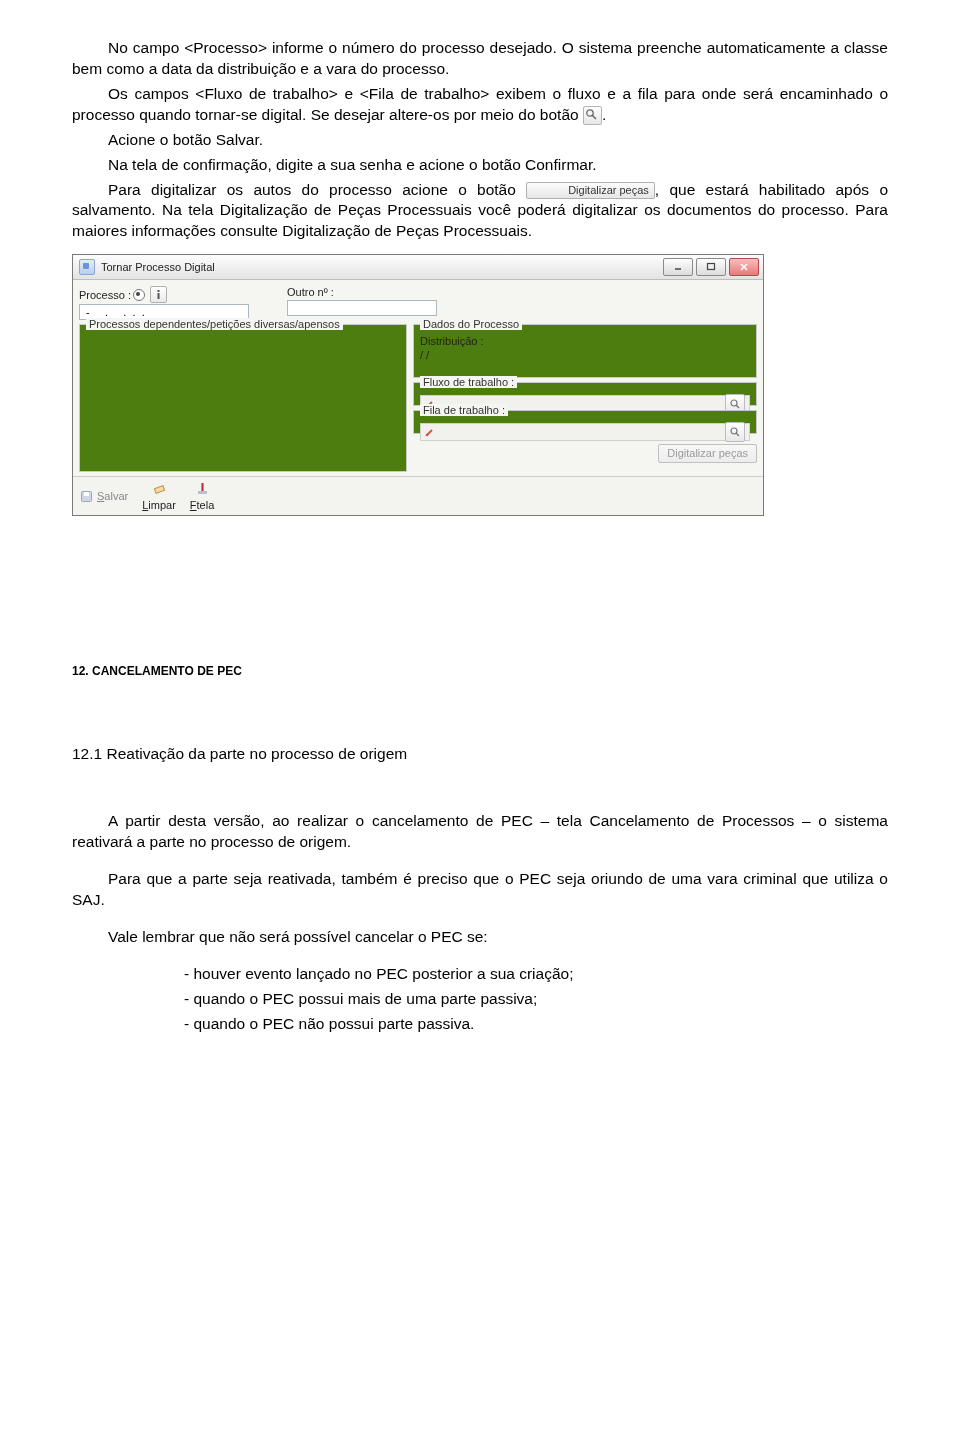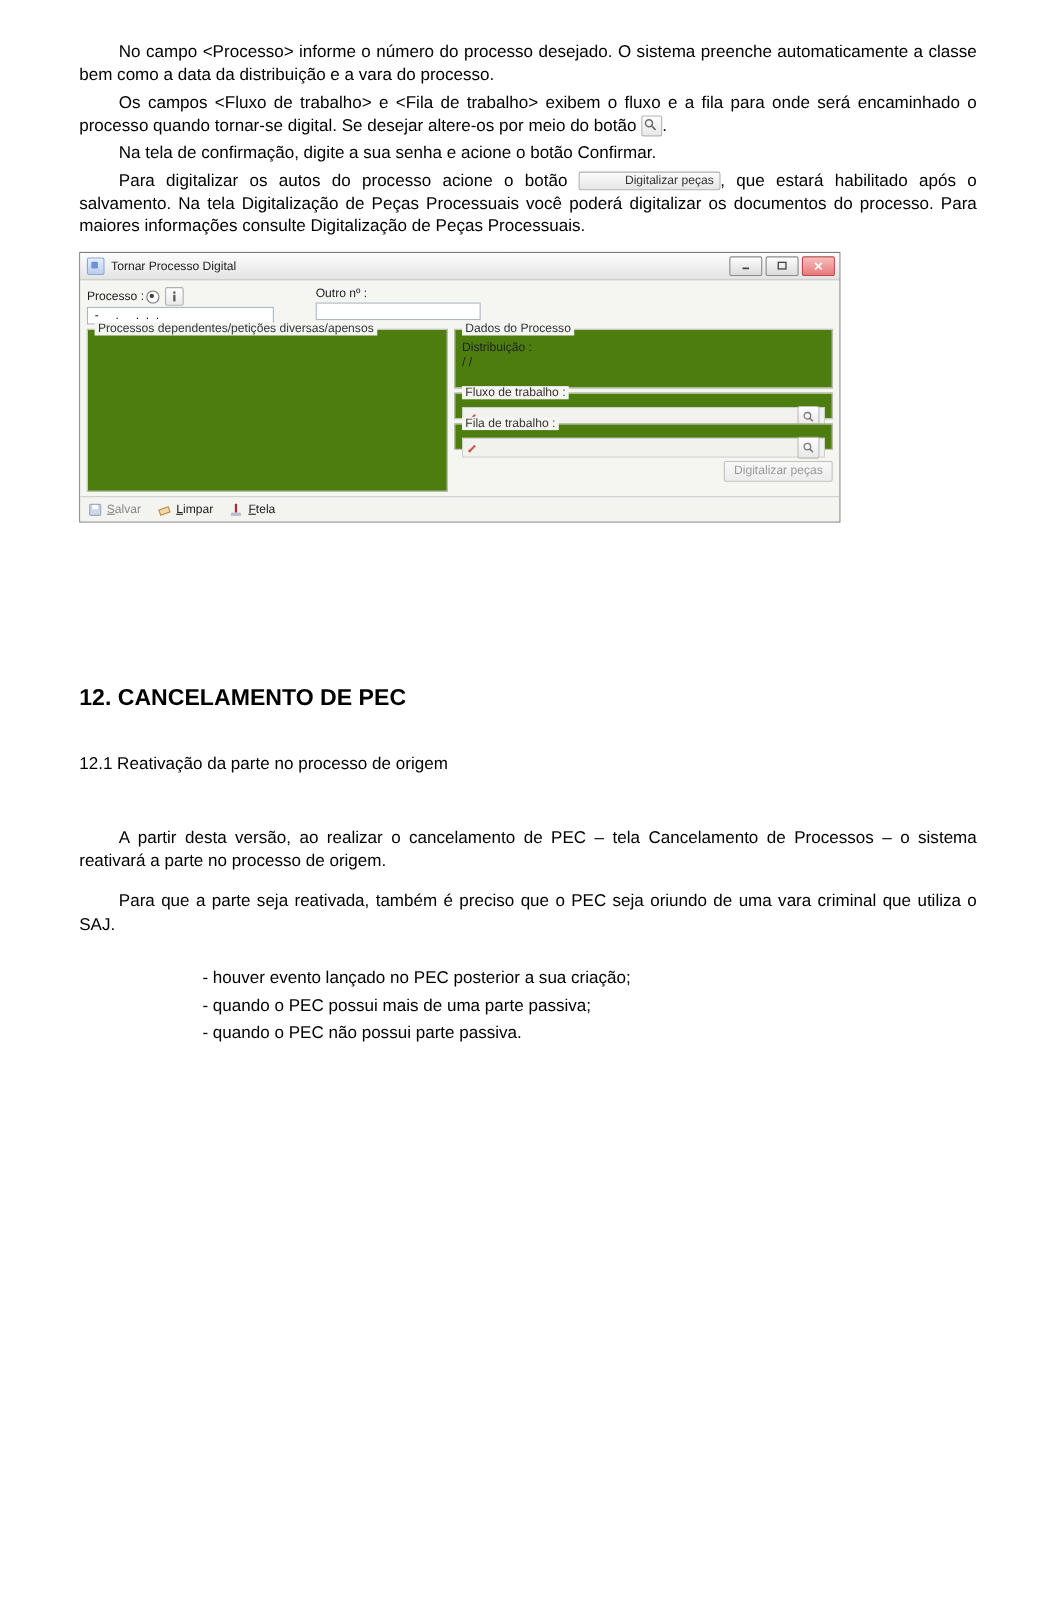--- a/index.html
+++ b/index.html
@@ -157,26 +157,26 @@
     border-radius:2px;
     font-size:11px;
   }
   .statusbar {
     display:flex; gap:14px;
     border-top:1px solid #cfcfcf;
     padding:4px 6px 4px 6px;
     background:#f3f3f0;
   }
   .sb-item { display:flex; align-items:center; gap:4px; color:#888; }
-  .sb-item.active { color:#222; }
+  .sb-item.active { color:#222;flex-direction:column; }
   .sb-ico { width:14px; height:14px; display:flex; align-items:center; justify-content:center; }
   .underline-letter { text-decoration: underline; }
   
   .spacer-1 { height: 140px; }
-  .section-head { font-weight:bold; font-size:21px; margin-bottom:20px; }
+  .section-head { font-weight:bold; font-size:12px; margin-bottom:48px; }
   .subhead { margin-bottom:24px; }
   .spacer-2 { height: 22px; }
   .pagenum { text-align:right; font-size:15px; margin-top:70px; }
 </style>
 </head>
 <body>
 
 <div class="page">
 
   <p class="para1">No campo &lt;Processo&gt; informe o número do processo desejado. O sistema preenche automaticamente a classe bem como a data da distribuição e a vara do processo.</p>
@@ -184,20 +184,21 @@
   <p class="para2">
     <span>Os campos &lt;Fluxo de trabalho&gt; e &lt;Fila de trabalho&gt; exibem o fluxo e a fila para onde será encaminhado o processo quando tornar-se digital. Se desejar altere-os por meio do botão </span>
     <span class="mag-icon">
       <svg width="13" height="13" viewBox="0 0 13 13">
         <circle cx="5" cy="5" r="3.2" fill="none" stroke="#6a6a6a" stroke-width="1.3"></circle>
         <line x1="7.4" y1="7.4" x2="11" y2="11" stroke="#6a6a6a" stroke-width="1.5"></line>
       </svg>
     </span><span>.</span>
   </p>
 
+  <p class="para3">Acione o botão Salvar.</p>
   <p class="para4">Na tela de confirmação, digite a sua senha e acione o botão Confirmar.</p>
 
   <p class="para5" style="text-align:justify;">
     <span>Para digitalizar os autos do processo acione o botão </span>
     <span class="btn-inline">Digitalizar peças</span><span>, que estará habilitado após o salvamento. Na tela Digitalização de Peças Processuais você poderá digitalizar os documentos do processo. Para maiores informações consulte Digitalização de Peças Processuais.</span>
   </p>
 
   <div class="window-wrap">
     <div class="window">
       <div class="titlebar">
@@ -346,18 +347,19 @@
   <div style="height:18px;"></div>
 
   <p class="subhead">12.1 Reativação da parte no processo de origem</p>
 
   <div class="spacer-2"></div>
 
   <p class="para8">A partir desta versão, ao realizar o cancelamento de PEC – tela Cancelamento de Processos – o sistema reativará a parte no processo de origem.</p>
   <div style="height:12px;"></div>
   <p class="para9">Para que a parte seja reativada, também é preciso que o PEC seja oriundo de uma vara criminal que utiliza o SAJ.</p>
   <div style="height:12px;"></div>
+  <p class="para10">Vale lembrar que não será possível cancelar o PEC se:</p>
   <div style="height:12px;"></div>
   <p class="li">- houver evento lançado no PEC posterior a sua criação;</p>
   <p class="li">- quando o PEC possui mais de uma parte passiva;</p>
   <p class="li">- quando o PEC não possui parte passiva.</p>
 
 </div>
 
 </body></html>

